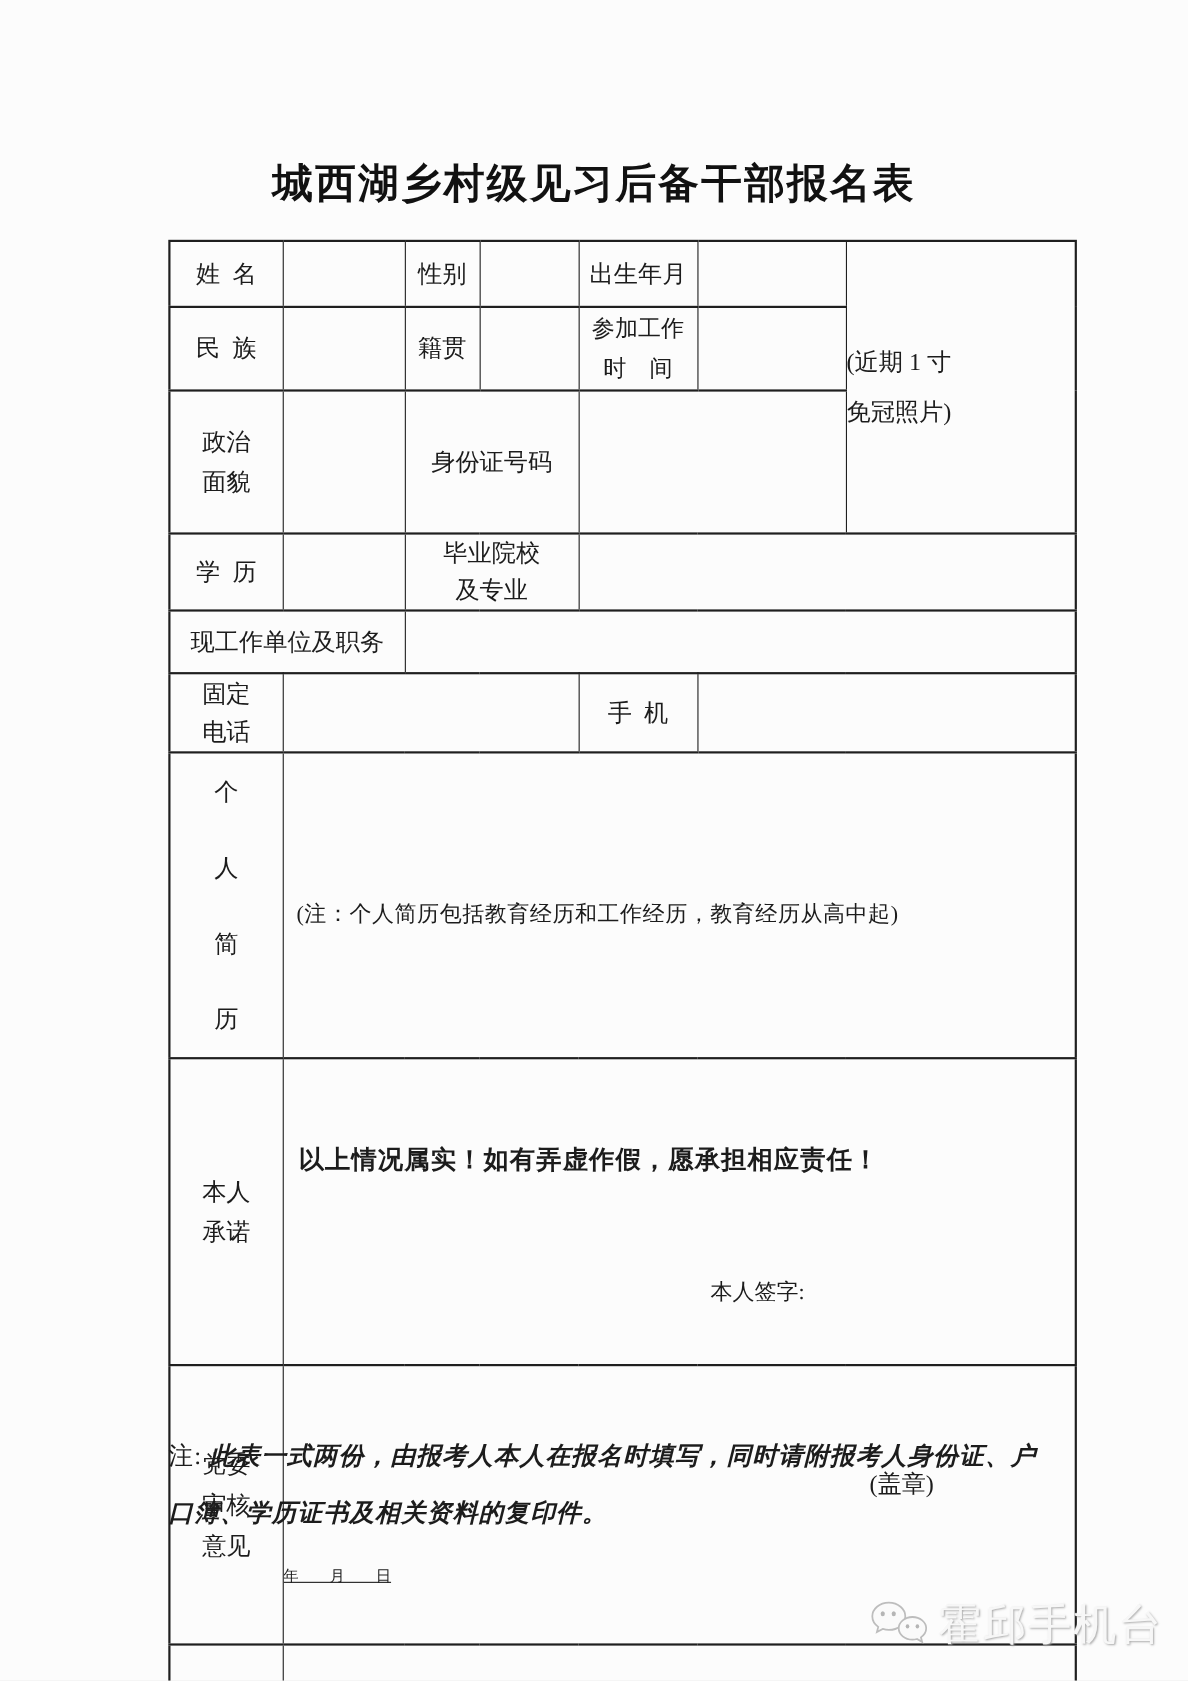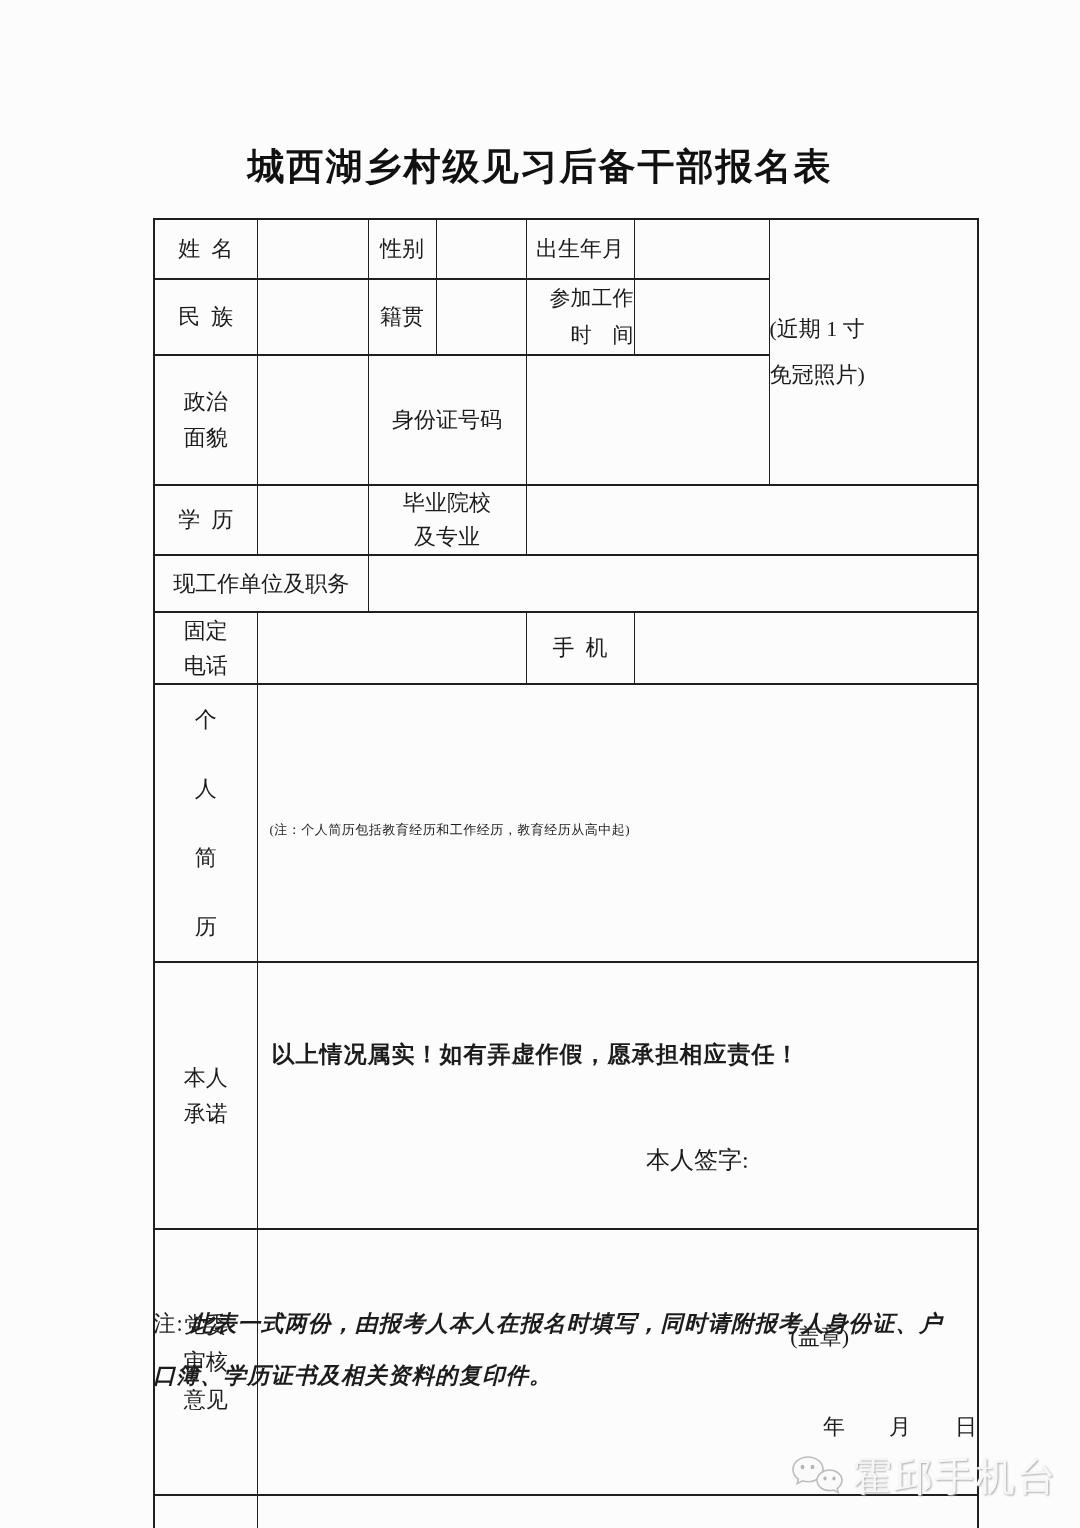--- a/index.html
+++ b/index.html
@@ -55,48 +55,49 @@
   tr.r9 { height: 111px; }
   tr.r10 { height: 108px; }
   td.photo-cell {
     font-size: 21px;
     line-height: 2.1;
   }
   td.resume-label { line-height: 69px; font-size: 23px; vertical-align: middle; }
   td.resume-cell { vertical-align: top; }
   .resume-note {
     padding: 14px 1px 0 12px;
-    font-size: 13px;
+    font-size: 20px;
     letter-spacing: 0.5px;
   }
   td.pledge-cell { vertical-align: top; }
   .pledge-text {
     font-family: "Liberation Sans", "DejaVu Sans", sans-serif;
     font-weight: 600;
     font-size: 23px;
     padding: 24px 10px 0 14px;
     letter-spacing: 1px;
     white-space: pre-wrap;
   }
   .signature-line {
-    margin-top: 22px;
+    margin-top: 39px;
     padding-left: 54%;
-    font-size: 24px;
+    font-size: 20px;
   }
   td.committee-cell { vertical-align: top; }
   .seal {
     margin-top: 40px;
     text-align: right;
     padding-right: 128px;
     font-size: 22px;
   }
   .date-line {
     margin-top: 8px;
-    text-align: right;
-    font-size: 22px;
+    text-align: left;
+    font-size: 14px;
+    text-decoration: underline;
   }
   .footnote {
     position: absolute;
     top: 1298px;
     left: 153px;
     width: 795px;
     font-size: 22.5px;
     line-height: 52px;
     letter-spacing: 1px;
   }
@@ -145,21 +146,21 @@
       <td class="lbl">出生年月</td>
       <td class="val"></td>
       <td class="photo-cell" rowspan="3">(近期 1 寸
 免冠照片)</td>
     </tr>
     <tr class="r2">
       <td class="lbl">民  族</td>
       <td class="val"></td>
       <td class="lbl">籍贯</td>
       <td class="val"></td>
-      <td class="lbl" style="font-size:21px; line-height:1.75;text-align:right;">参加工作
+      <td class="lbl" style="font-size:21px; line-height:1.75;">参加工作
 时　间</td>
       <td class="val"></td>
     </tr>
     <tr class="r3">
       <td class="lbl">政治
 面貌</td>
       <td class="val"></td>
       <td class="lbl" colspan="2">身份证号码</td>
       <td class="val" colspan="2"></td>
     </tr>

